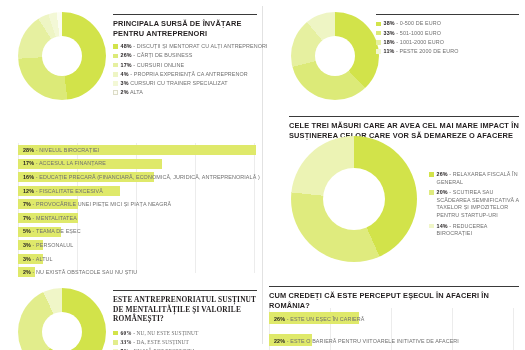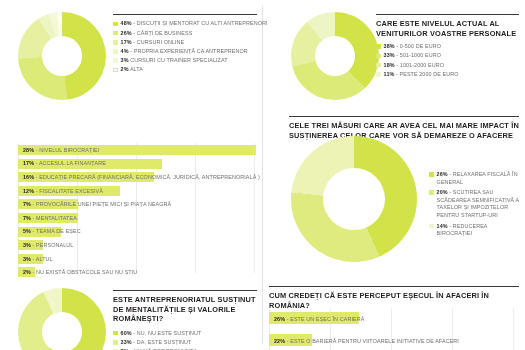--- a/index.html
+++ b/index.html
@@ -11,21 +11,21 @@
     -webkit-font-smoothing:antialiased;
   }
   .page{position:relative;width:525px;height:350px;}
 
   
   .panel{position:absolute;box-sizing:border-box;}
   .p-tl{left:0;   top:0;   width:263px;height:108px;}
   .p-tr{left:263px;top:0;  width:262px;height:108px;}
   .p-ml{left:0;   top:108px;width:263px;height:170px;}
   .p-mr{left:263px;top:108px;width:262px;height:170px;}
-  .p-bl{left:0;   top:278px;width:263px;height:72px;}
+  .p-bl{left:0;   top:278px;width:263px;height:72px;font-family:Liberation Serif, serif;}
   .p-br{left:263px;top:278px;width:262px;height:72px;}
 
   
   .vsep{position:absolute;left:262px;top:6px;width:1px;height:338px;background:#e2e2e2;}
 
   
   .rule{height:1.4px;background:#3a3a3a;margin-bottom:4px;}
   .title{
     font-weight:bold;
     font-size:7.4px;
@@ -83,20 +83,21 @@
                #e6f0a0 266.4deg 327.6deg,
                #eef5c4 327.6deg 342deg,
                #f3f8d6 342deg 352.8deg,
                #fbfdf0 352.8deg 360deg);">
         <div class="hole" style="width:40px;height:40px;"></div>
       </div>
     </div>
 
     <div style="position:absolute;left:113px;top:14px;right:6px;">
       <div class="rule"></div>
+      <div class="title">PRINCIPALA SURSĂ DE ÎNVĂȚARE PENTRU ANTREPRENORI</div>
 
       <div class="legend">
         <div class="lg-row">
           <span class="swatch" style="background:#d2e34a;"></span>
           <span class="lg-txt"><span class="lg-pct">48%</span><span class="lg-lbl"> - </span><span class="lg-lbl">DISCUȚII ȘI MENTORAT CU ALȚI ANTREPRENORI</span></span>
         </div>
         <div class="lg-row">
           <span class="swatch" style="background:#dcea78;"></span>
           <span class="lg-txt"><span class="lg-pct">26%</span><span class="lg-lbl"> - </span><span class="lg-lbl">CĂRȚI DE BUSINESS</span></span>
         </div>
@@ -127,21 +128,20 @@
                #d2e34a 0deg 136.8deg,
                #dcea78 136.8deg 255.6deg,
                #e6f0a0 255.6deg 320.4deg,
                #eef5c4 320.4deg 360deg);">
         <div class="hole" style="width:40px;height:40px;"></div>
       </div>
     </div>
 
     <div style="position:absolute;left:113px;top:14px;right:6px;">
       <div class="rule"></div>
-      <div class="title">CARE ESTE NIVELUL ACTUAL AL VENITURILOR VOASTRE PERSONALE</div>
 
       <div class="legend">
         <div class="lg-row">
           <span class="swatch" style="background:#d2e34a;"></span>
           <span class="lg-txt"><span class="lg-pct">38%</span><span class="lg-lbl"> - </span><span class="lg-lbl">0-500 DE EURO</span></span>
         </div>
         <div class="lg-row">
           <span class="swatch" style="background:#dcea78;"></span>
           <span class="lg-txt"><span class="lg-pct">33%</span><span class="lg-lbl"> - </span><span class="lg-lbl">501-1000 EURO</span></span>
         </div>

